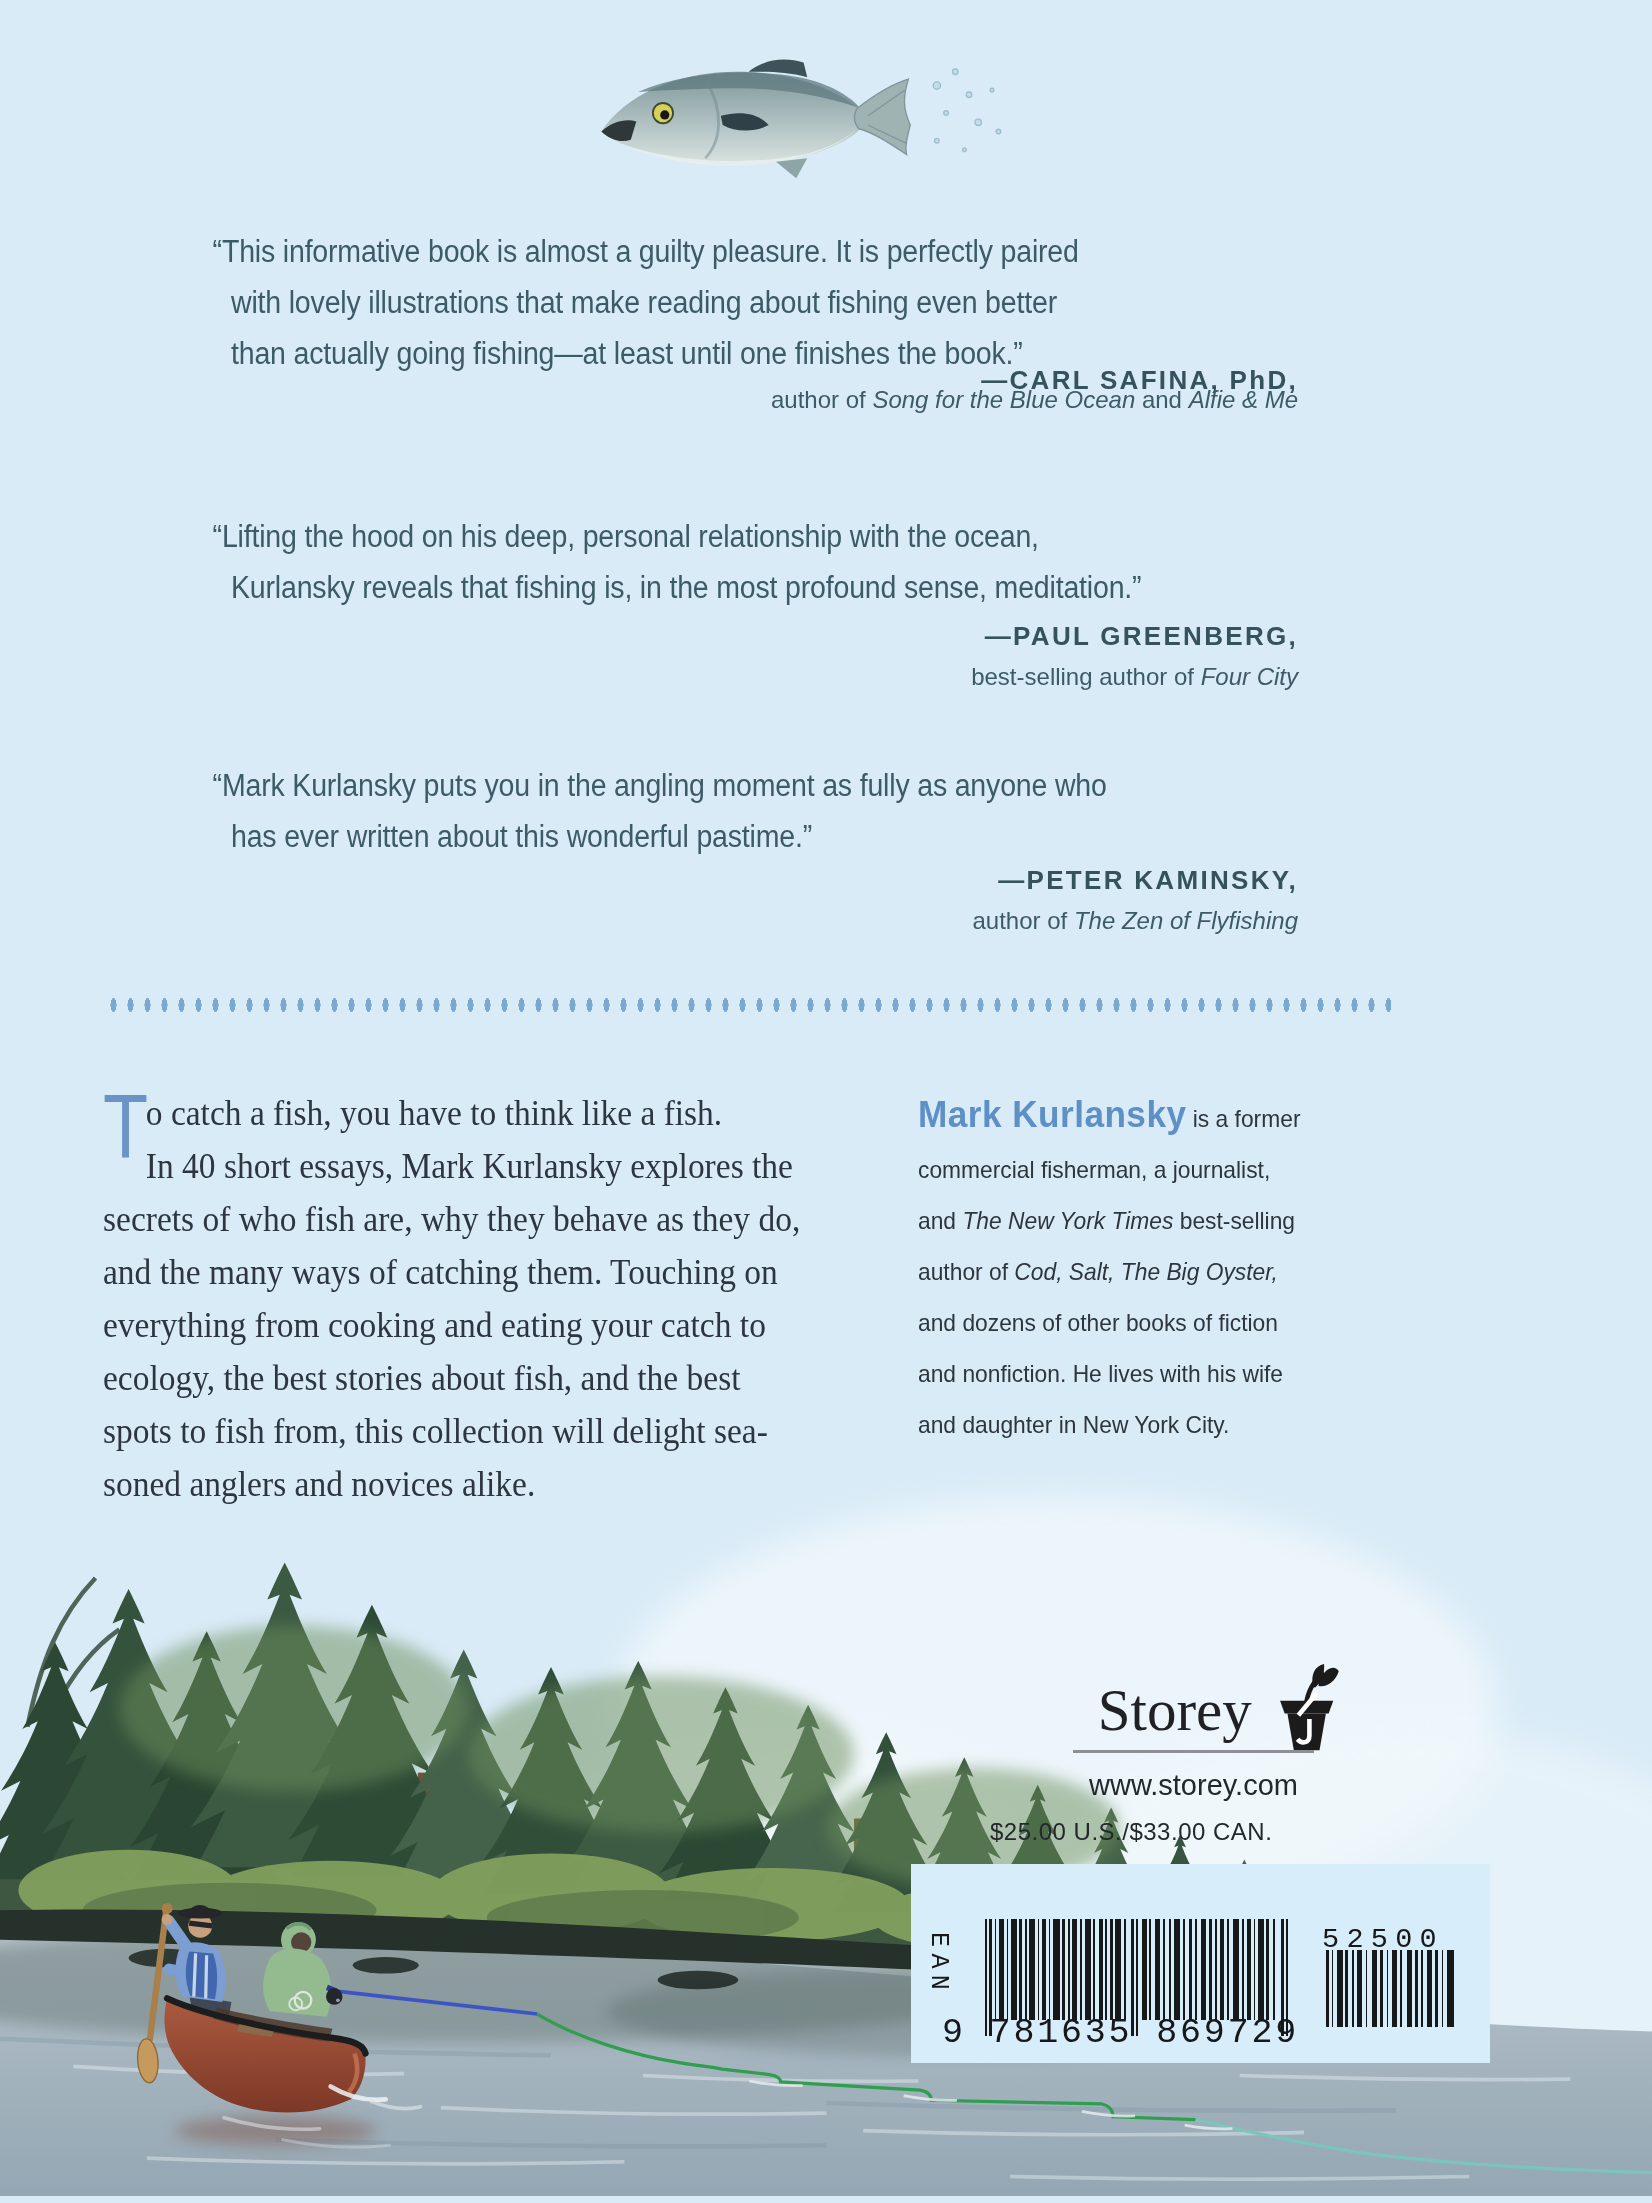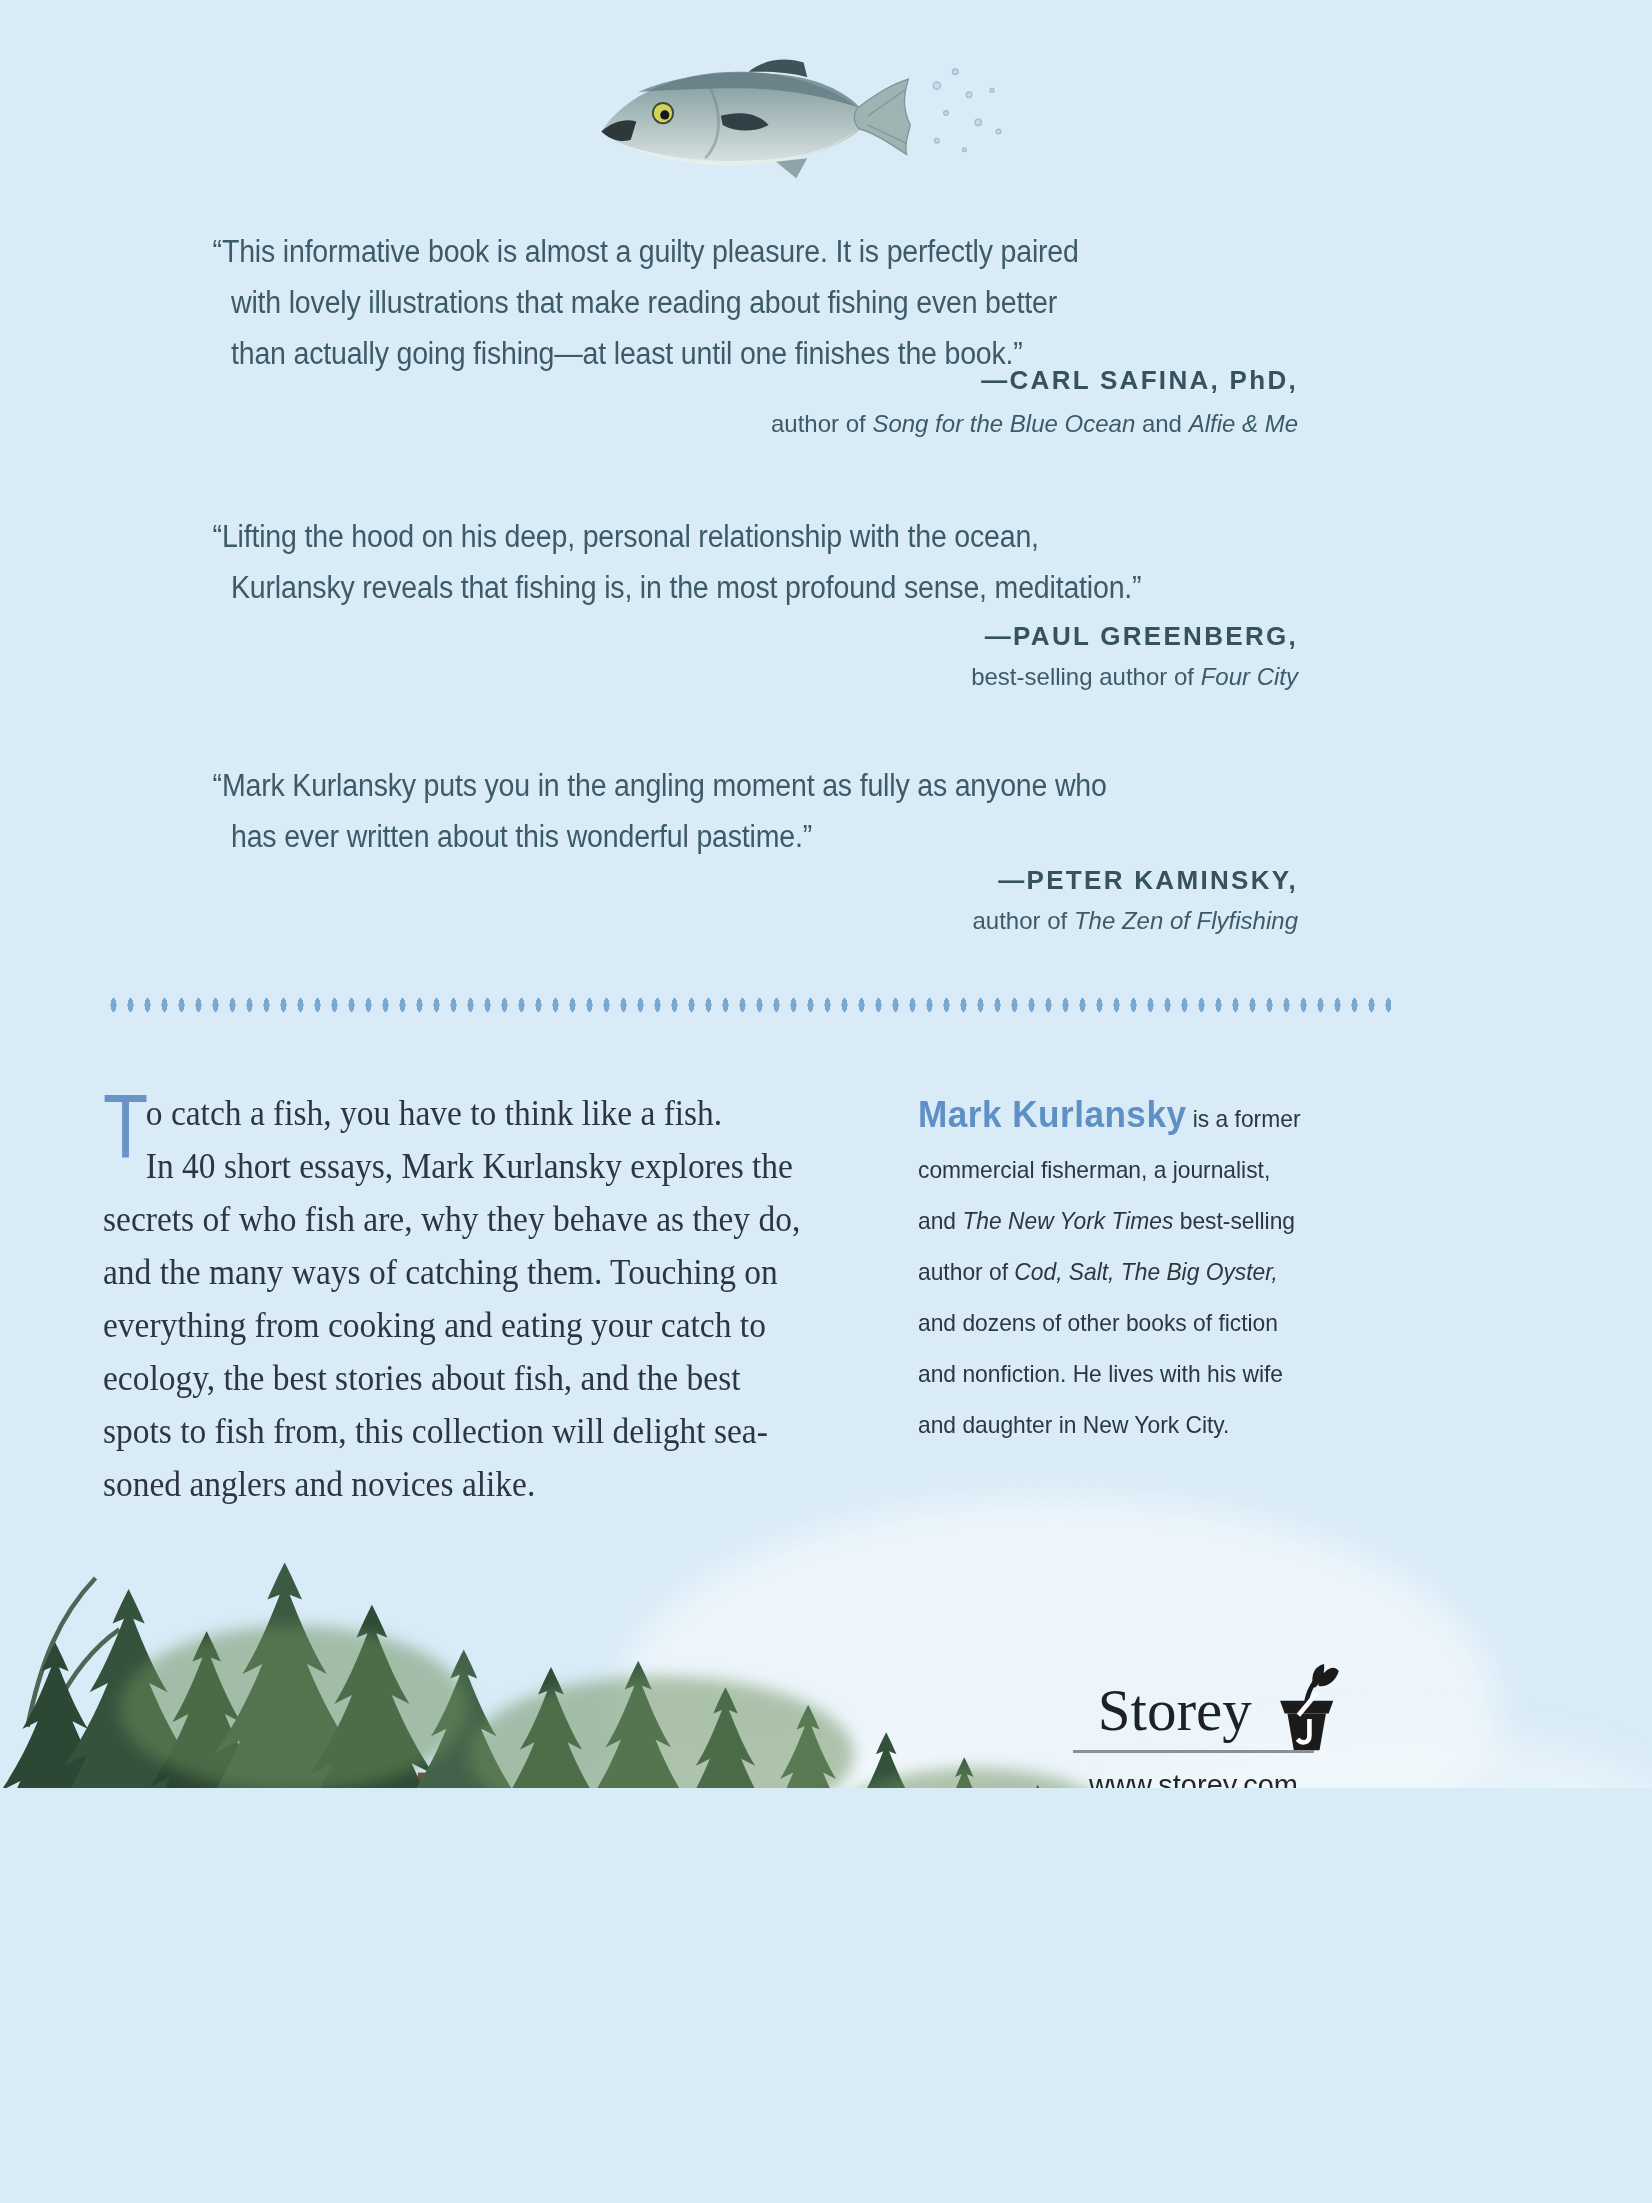--- a/index.html
+++ b/index.html
@@ -1,16 +1,16 @@
 <!DOCTYPE html>
 <html style="font-size:14.7px"><head>
 <meta charset="utf-8">
 <style>
   html,body{margin:0;padding:0;background:#d9ebf7;}
-  .cover{position:relative;width:1653px;height:1788px;overflow:hidden;
+  .cover{position:relative;width:1653px;height:2196px;overflow:hidden;
          background:#d9ebf7;font-family:"Liberation Sans",sans-serif;}
 
   
   .quote{position:absolute;color:#3d5b66;font-size:31px;line-height:51px;
          letter-spacing:-0.2px;transform:scaleX(.92);transform-origin:left top;}
   .quote .ln{display:block;white-space:nowrap;}
   .quote .ln:first-child{margin-left:-20px;}
   .attr{position:absolute;color:#35525d;font-weight:700;font-size:26px;
         letter-spacing:2.3px;white-space:nowrap;}
   .byline{position:absolute;color:#3d5b66;font-size:24px;white-space:nowrap;}
@@ -102,21 +102,21 @@
         <circle cx="415" cy="115" r="2"></circle>
     </g>
   </svg>
 
   <div class="quote" style="left:231px;top:226px;">
     <span class="ln">“This informative book is almost a guilty pleasure. It is perfectly paired</span>
     <span class="ln">with lovely illustrations that make reading about fishing even better</span>
     <span class="ln">than actually going fishing—at least until one finishes the book.”</span>
   </div>
   <div class="attr" style="right:355px;top:365px;">—CARL SAFINA, PhD,</div>
-  <div class="byline" style="right:355px;top:410px;">
+  <div class="byline" style="right:355px;top:386px;">
     <span>author of </span><i>Song for the Blue Ocean</i><span> and </span><i>Alfie &amp; Me</i>
   </div>
 
   <div class="quote" style="left:231px;top:511px;">
     <span class="ln">“Lifting the hood on his deep, personal relationship with the ocean,</span>
     <span class="ln">Kurlansky reveals that fishing is, in the most profound sense, meditation.”</span>
   </div>
   <div class="attr" style="right:355px;top:621px;">—PAUL GREENBERG,</div>
   <div class="byline" style="right:355px;top:663px;">
     <span>best-selling author of </span><i>Four City</i>

